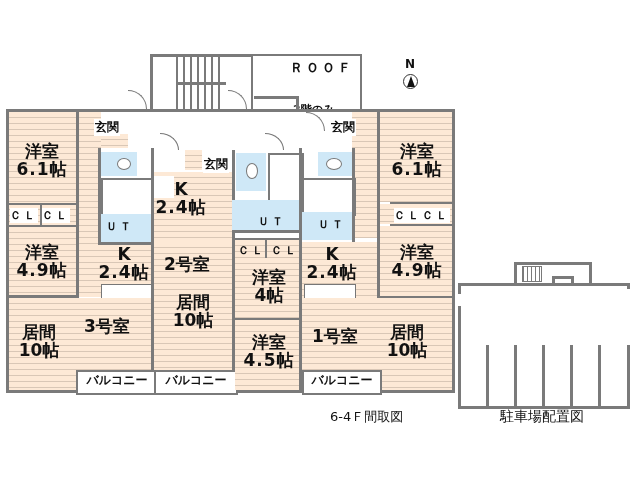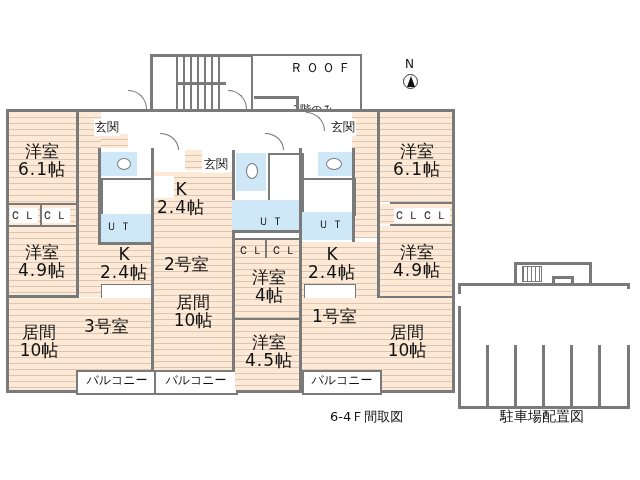--- a/index.html
+++ b/index.html
@@ -1,17 +1,17 @@
 <!DOCTYPE html>
 <html><head>
 <meta charset="utf-8">
 <style>
   html,body{margin:0;padding:0;background:#ffffff;}
   body{width:640px;height:480px;position:relative;overflow:hidden;font-family:"DejaVu Sans","Liberation Sans",sans-serif;color:#111;}
-  .abs{position:absolute;box-sizing:border-box;}
+  .abs{position:absolute;box-sizing:border-box;font-weight:bold;}
   .wall{position:absolute;background:#7a7a7a;}
   .floor{position:absolute;background-color:#fde9d6;
     background-image:repeating-linear-gradient(to bottom, transparent 0px, transparent 5px, #d9c7b6 5px, #d9c7b6 6px);}
   .wet{position:absolute;background:#cfe8f7;}
   .white{position:absolute;background:#ffffff;}
   .label{position:absolute;font-size:17px;line-height:18px;white-space:nowrap;text-align:center;}
   .small{position:absolute;font-size:11px;letter-spacing:3px;white-space:nowrap;}
   .genkan{position:absolute;font-size:12px;background:#fff;padding:0 1px;white-space:nowrap;}
   .balcony{position:absolute;background:#fff;border:2px solid #7a7a7a;font-size:12px;text-align:center;line-height:16px;white-space:nowrap;}
   .stair-line{position:absolute;background:#7a7a7a;width:2px;}
@@ -172,21 +172,21 @@
   <div class="wall" style="left:299px;top:240px;width:3px;height:153px;"></div>
 
   <div class="floor" style="left:302px;top:242px;width:75px;height:56px;"></div>
   <div class="label" style="left:304px;top:245px;width:56px;">
     <div>K</div>
     <div style="letter-spacing:1px;">2.4帖</div>
   </div>
   <div class="fixture" style="left:304px;top:284px;width:50px;height:14px;"></div>
 
   <div class="floor" style="left:302px;top:298px;width:150px;height:92px;"></div>
-  <div class="label" style="left:312px;top:307px;">1号室</div>
+  <div class="label" style="left:312px;top:327px;">1号室</div>
   <div class="label" style="left:382px;top:323px;width:50px;">
     <div>居間</div>
     <div>10帖</div>
   </div>
   <div class="balcony" style="left:302px;top:370px;width:76px;height:21px;">バルコニー</div>
 
   <div class="door" style="left:128px;top:90px;width:18px;height:18px;"></div>
   <div class="door" style="left:228px;top:90px;width:18px;height:18px;"></div>
   <div class="door" style="left:306px;top:112px;width:18px;height:18px;"></div>
   <div class="door" style="left:160px;top:133px;width:18px;height:16px;"></div>

